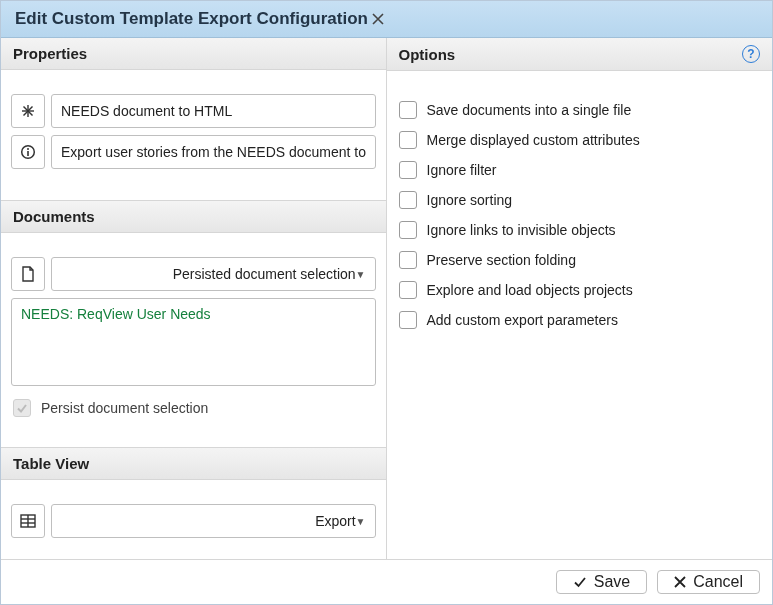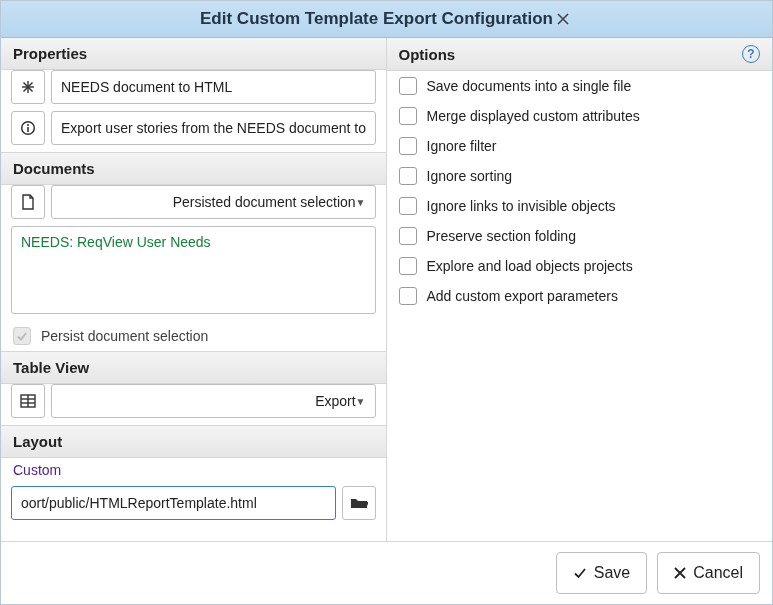--- a/index.html
+++ b/index.html
@@ -15,24 +15,24 @@
     height: 605px;
     background: #fff;
     border: 1px solid #b8c8d9;
     display: flex;
     flex-direction: column;
     position: relative;
   }
   .titlebar {
     background: linear-gradient(#c7e0f4, #b6d6ee);
     border-bottom: 1px solid #9fbfd8;
-    padding: 8px 26px;
-    display: flex;
-    align-items: center;
-    justify-content: center;
+    padding: 8px 14px;
+    display: flex;
+    align-items: center;
+    justify-content: flex-start;
   }
   .titlebar .title {
     font-weight: 700;
     font-size: 17px;
     color: #233547;
   }
   .titlebar .close {
     font-size: 16px;
     color: #444;
     cursor: pointer;
@@ -60,21 +60,21 @@
     padding: 7px 12px;
     font-weight: 700;
     font-size: 15px;
     color: #222;
     display: flex;
     align-items: center;
     justify-content: space-between;
   }
   .section-header:first-child { border-top: none; }
   .section-body {
-    padding: 0 10px;
+    padding: 24px 10px;
   }
   .row {
     display: flex;
     align-items: stretch;
     gap: 6px;
     margin-bottom: 7px;
   }
   .icon-box {
     width: 34px; height: 34px;
     border: 1px solid #bfbfbf;
@@ -155,21 +155,21 @@
     padding: 10px 12px;
     display: flex;
     justify-content: flex-end;
     gap: 10px;
     background: #fff;
   }
   .btn {
     border: 1px solid #bfbfbf;
     border-radius: 4px;
     background: #fff;
-    padding: 11px 16px;
+    padding: 2px 16px;
     font-size: 16px;
     display: flex;
     align-items: center;
     gap: 7px;
     cursor: pointer;
     color: #222;
   }
   svg { display: block; }
 </style>
 </head>

